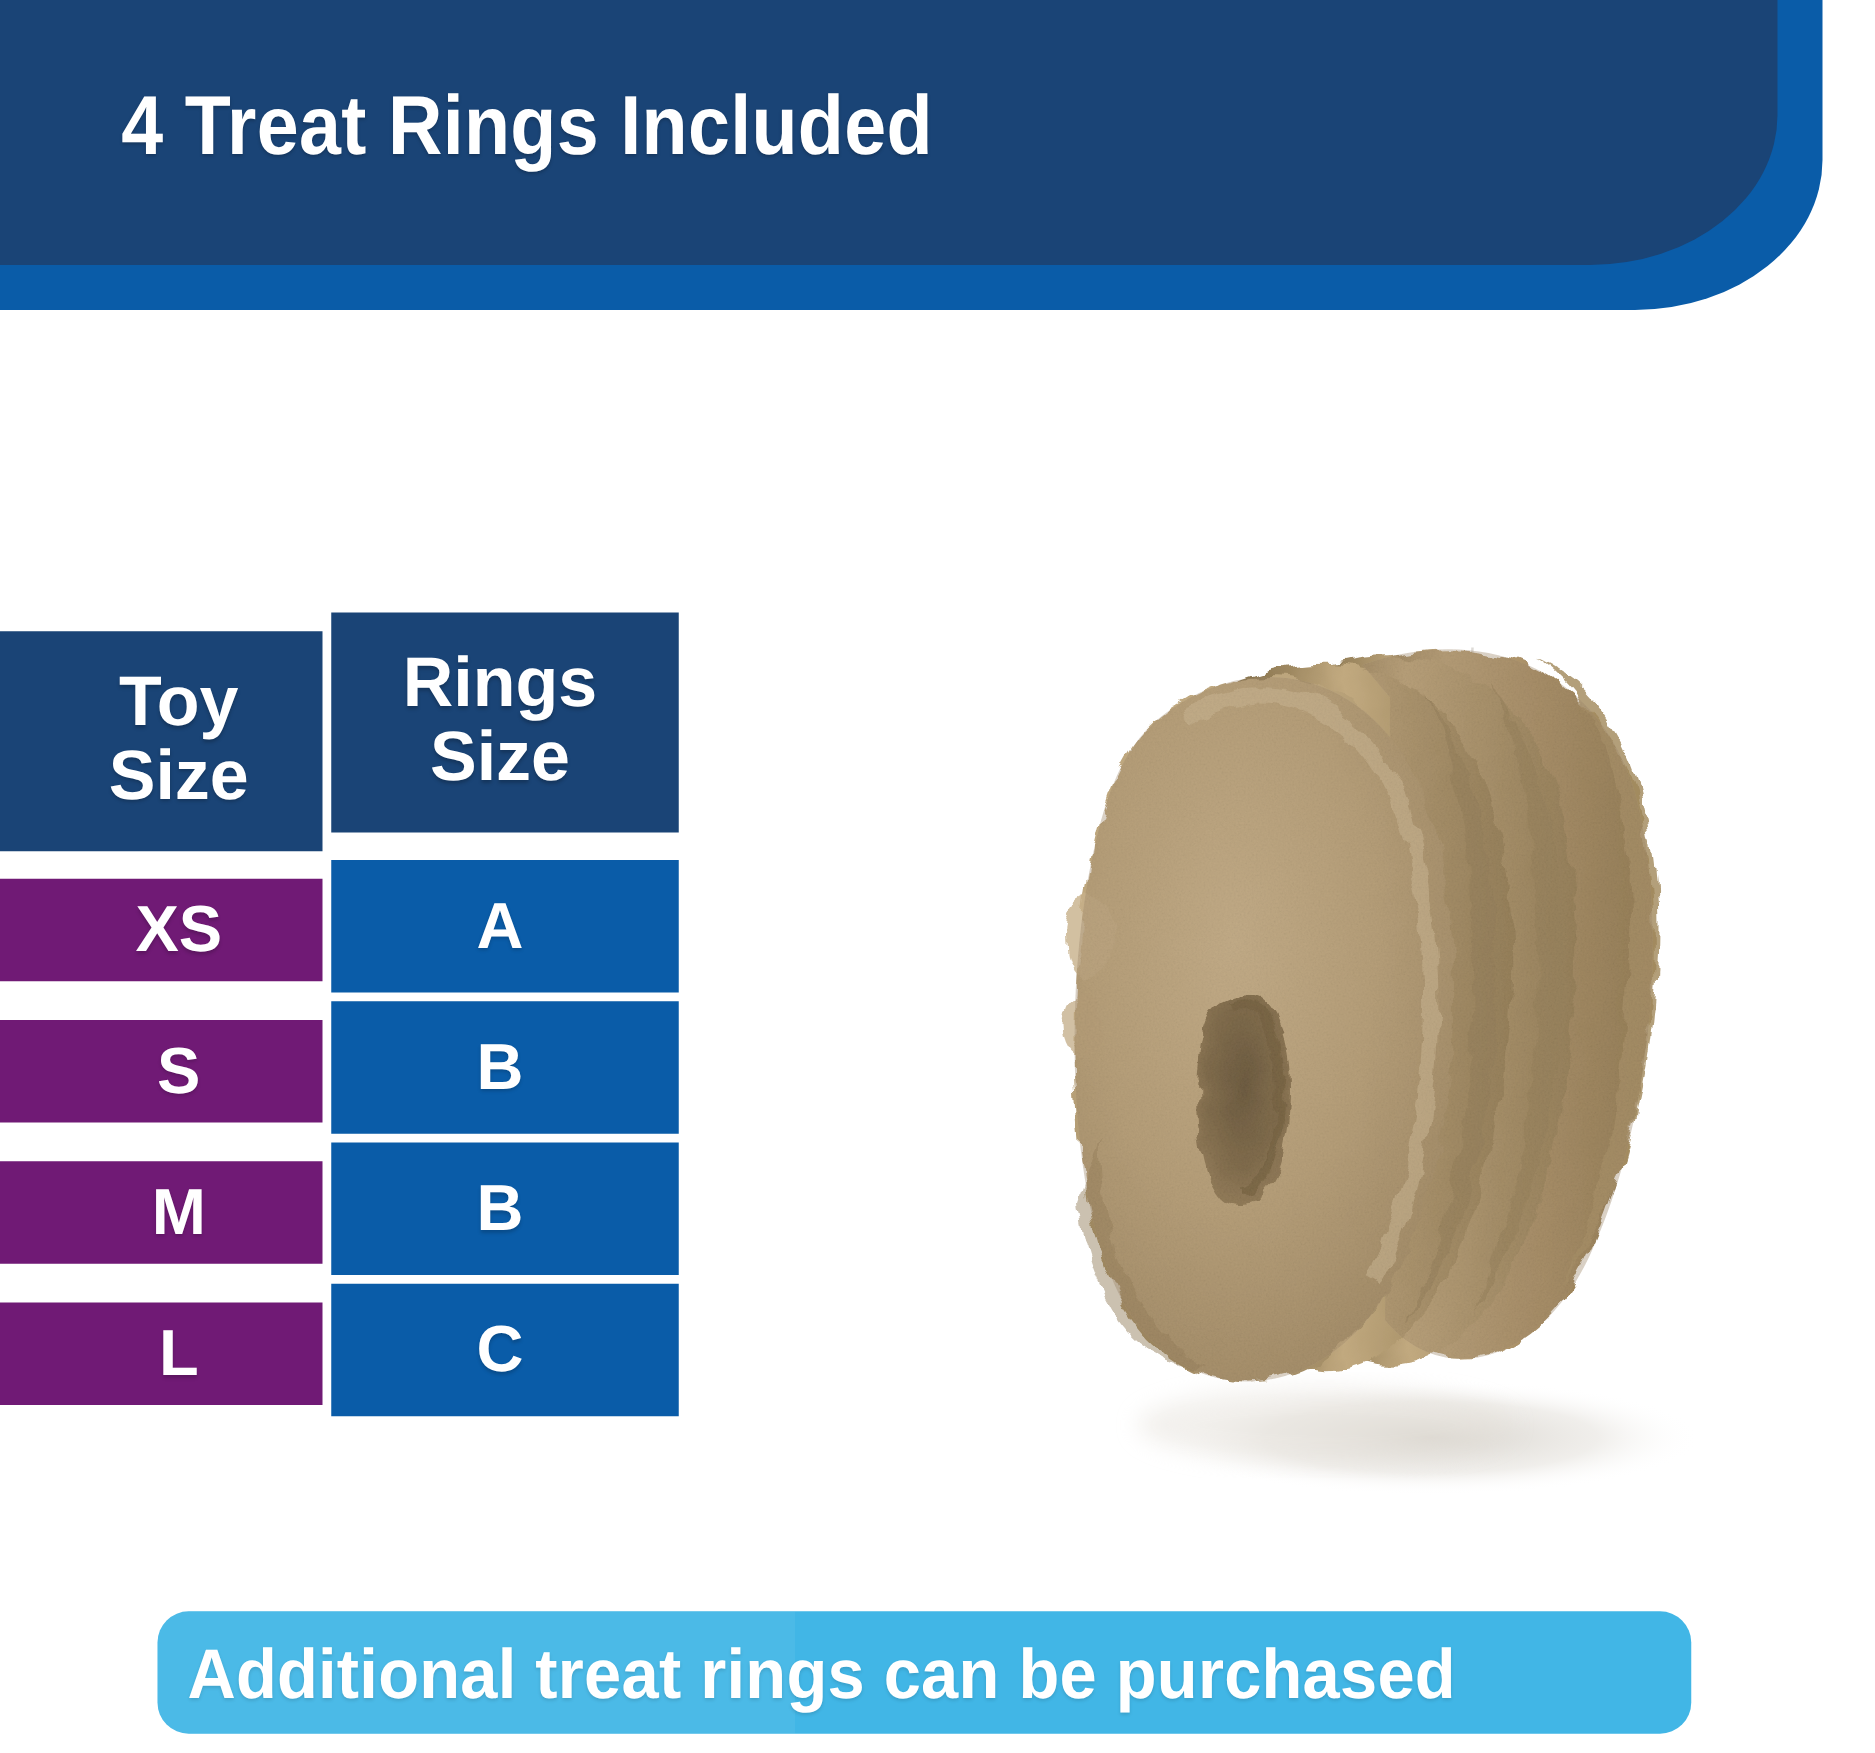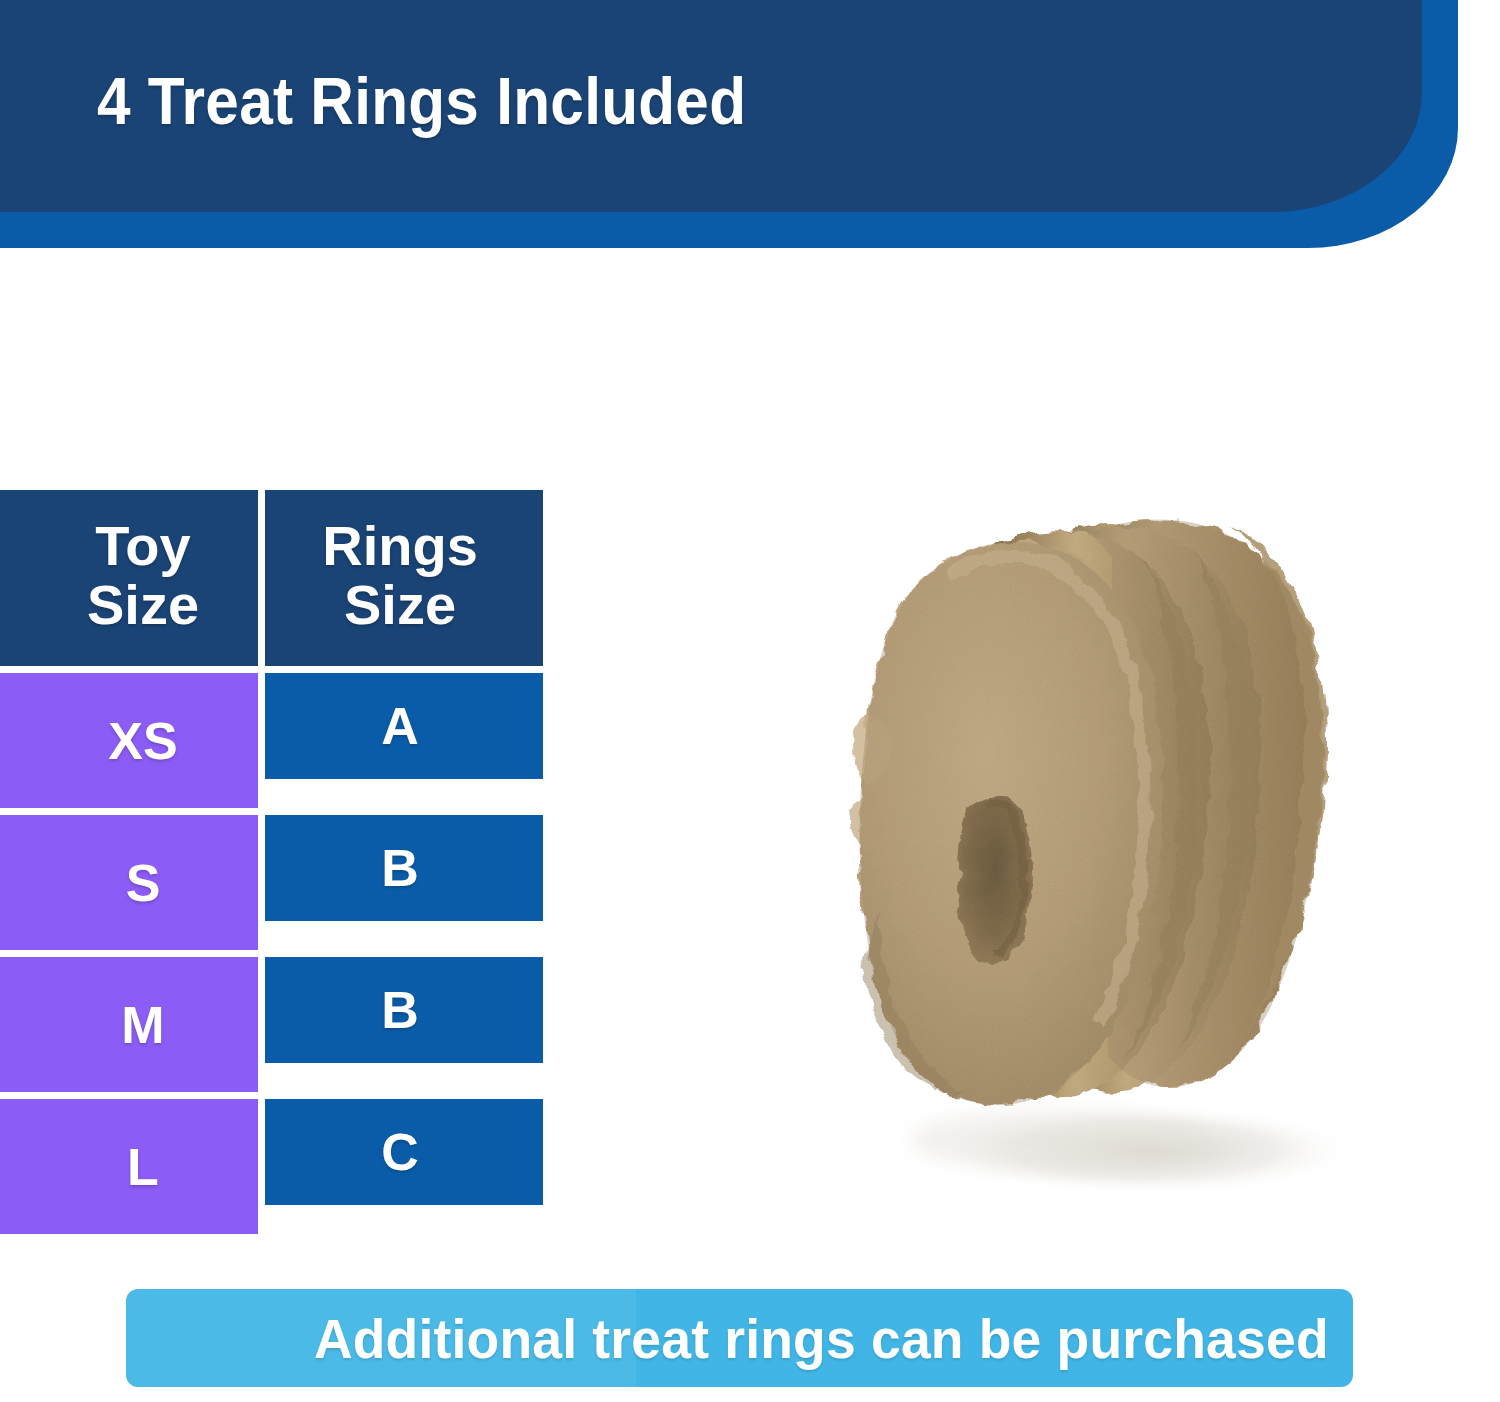--- a/index.html
+++ b/index.html
@@ -81,59 +81,59 @@
     background: #1A4476;
     height: 176px;
     font-size: 56px;
     font-weight: bold;
     line-height: 1.05;
     padding-bottom: 4px;
     text-shadow: 0 2px 3px rgba(0,0,0,0.22);
   }
   #size-table .head span { display: block; }
   #size-table .toy {
-    background: #8b5cf6;
-    height: 135px;
+    background: #701a75;
+    height: 82px;
     font-size: 52px;
     font-weight: bold;
     text-shadow: 0 2px 3px rgba(0,0,0,0.18);
   }
   #size-table .treat {
     background: #0A5CA8;
     height: 106px;
     font-size: 52px;
     font-weight: bold;
     text-shadow: 0 2px 3px rgba(0,0,0,0.18);
   }
   
-  #size-table .col-left { padding-left: 28px; }
+  #size-table .col-left { padding-left: 28px; margin-top: 15px; }
   #size-table .col-right { padding-right: 8px; }
 
   
   #product-photo {
     position: absolute;
     left: 760px;
     top: 350px;
     width: 660px;
     height: 860px;
   }
   #product-photo svg { display: block; }
 
   
   #bottom-note {
     position: absolute;
     left: 126px;
     top: 1289px;
     width: 1227px;
     height: 98px;
     background: #41B6E6;
-    border-radius: 12px;
+    border-radius: 25px;
     display: flex;
     align-items: center;
-    justify-content: flex-end;
+    justify-content: flex-start;
     overflow: hidden;
   }
   #bottom-note-sheen {
     position: absolute;
     left: 0; top: 0;
     width: 510px; height: 100%;
     background: rgba(255,255,255,0.055);
     pointer-events: none;
   }
   #bottom-note-text {

